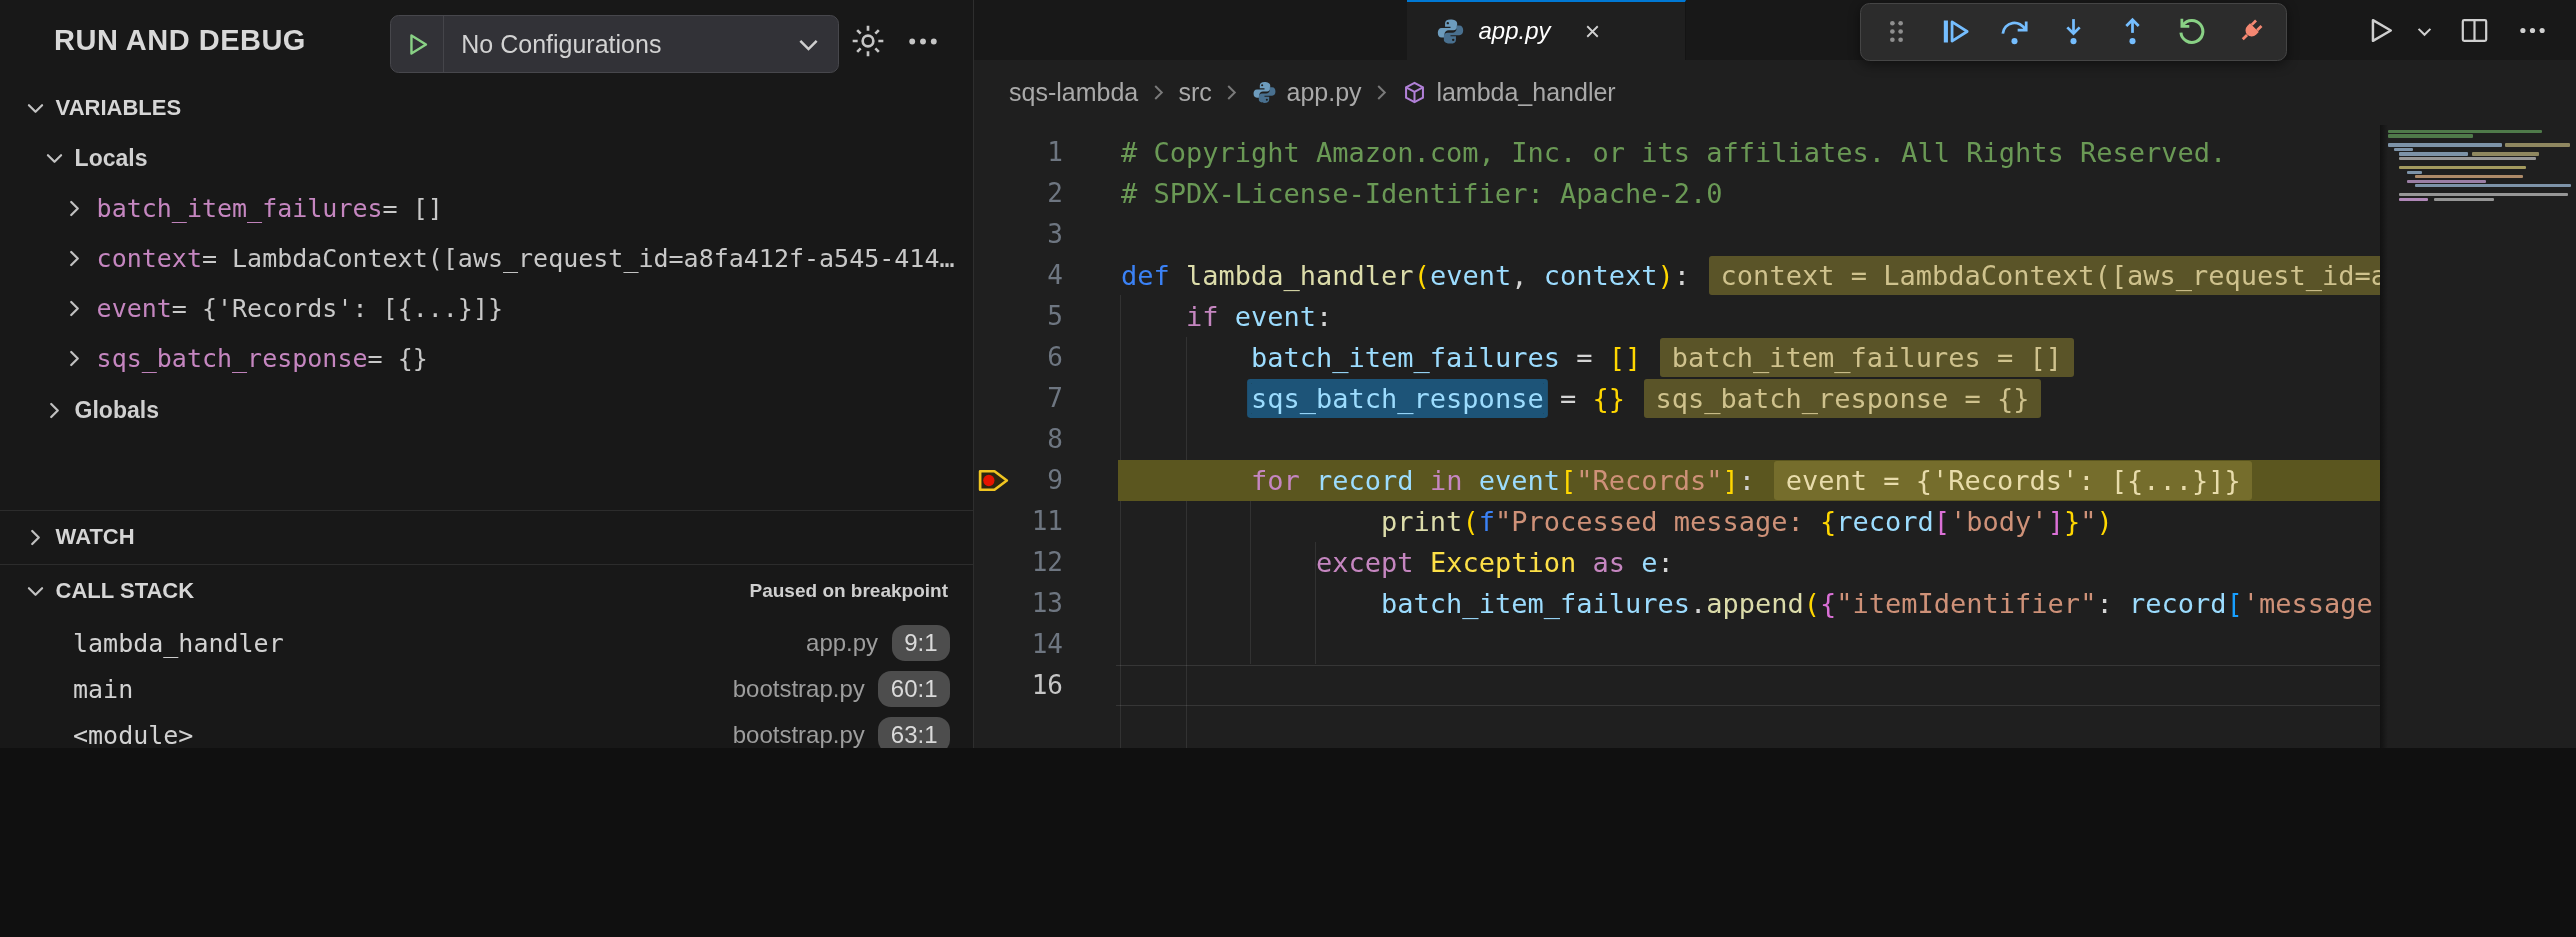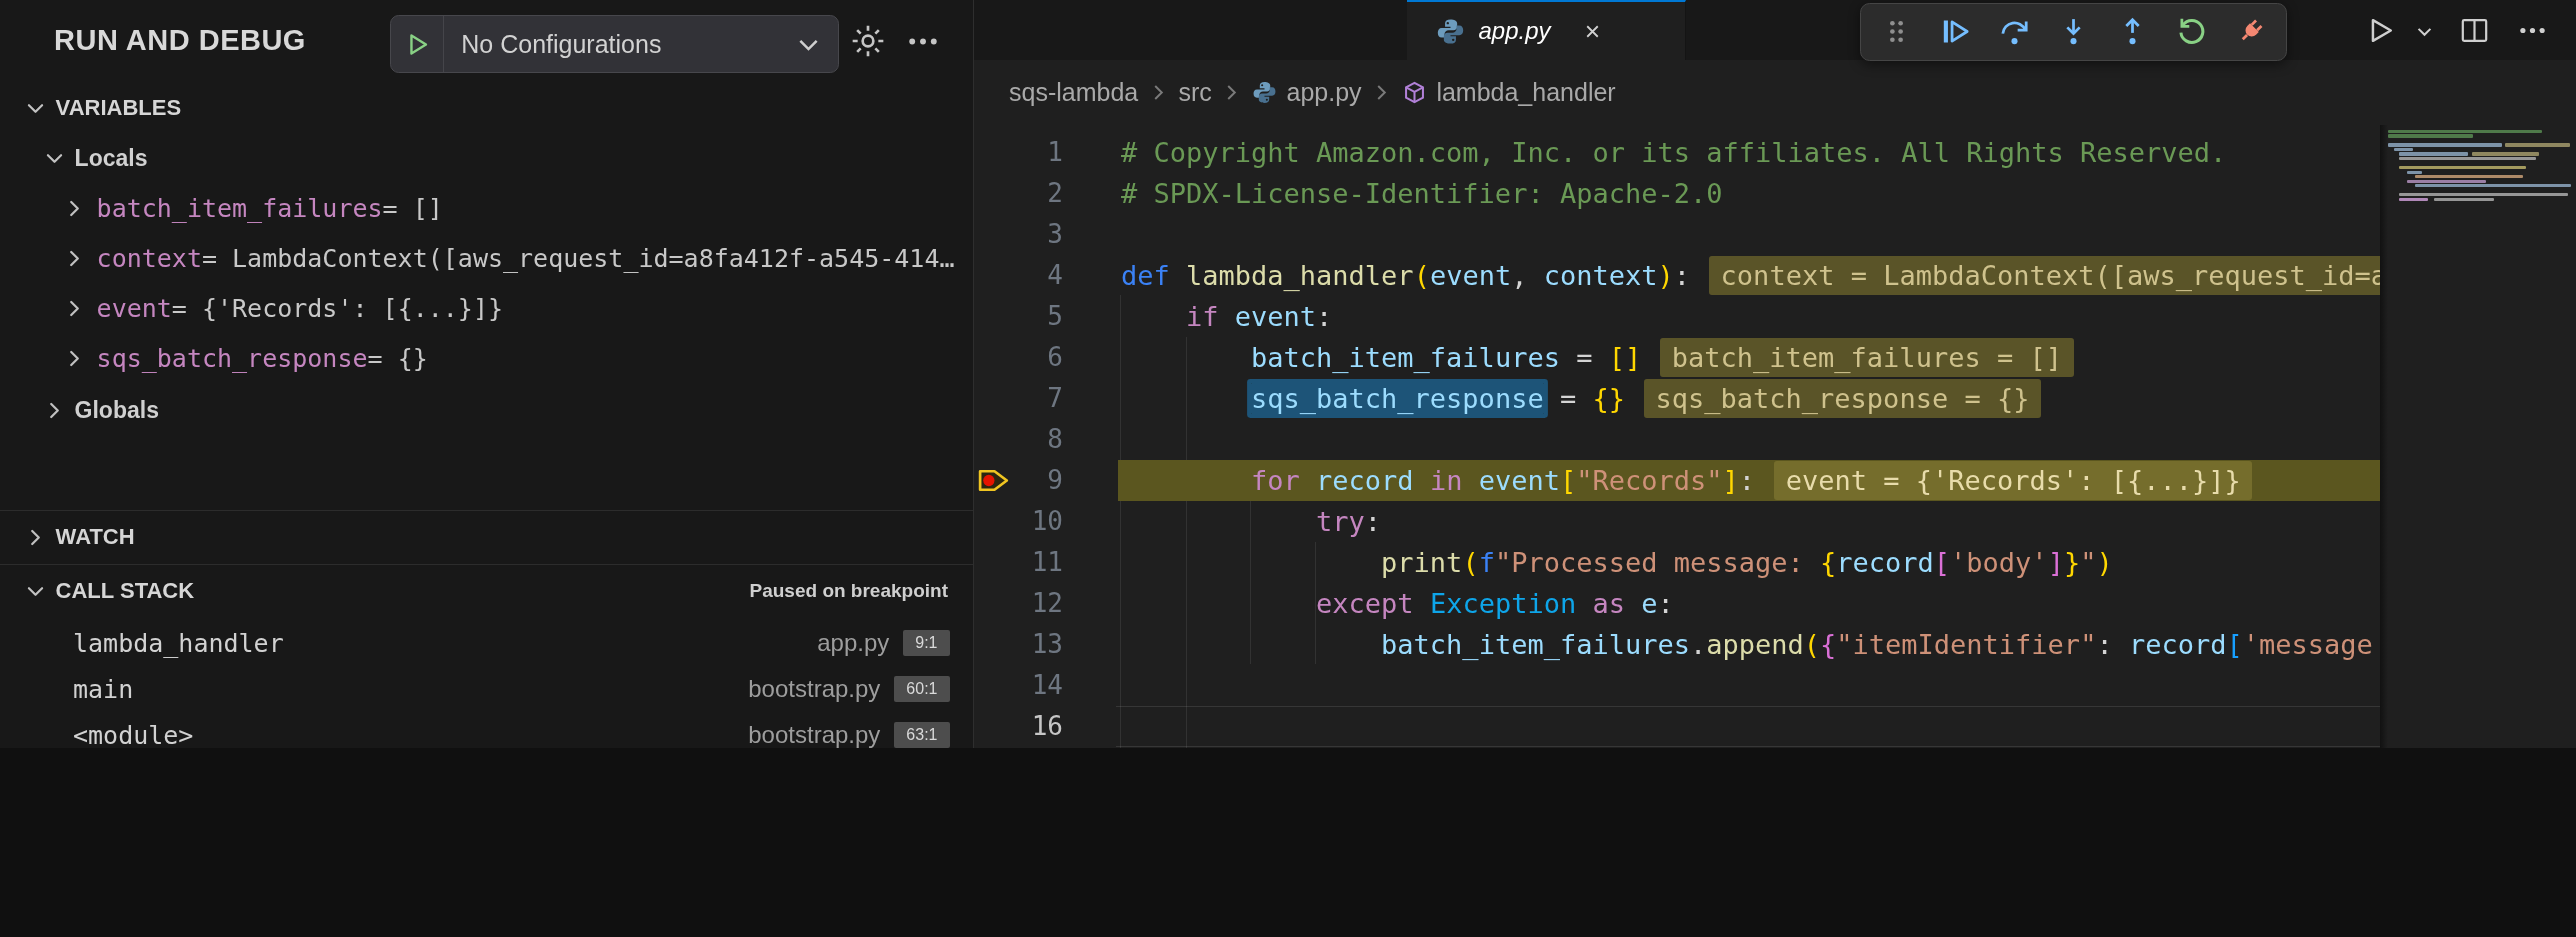--- a/index.html
+++ b/index.html
@@ -33,21 +33,21 @@
   .var-row{height:50px;display:flex;align-items:center;padding-left:64px;
            font-family:"DejaVu Sans Mono",monospace;font-size:25px;white-space:nowrap;overflow:hidden;}
   .var-row .chev{margin-right:11.6px;}
   .var-name{color:#c586c0;}
   .var-value{color:#c8c8c8;}
   .divider{position:absolute;left:0;right:0;height:1px;background:#2c2c2c;}
   .cs-list{position:absolute;left:0;right:0;top:620px;}
   .frame-row{height:46px;display:flex;align-items:center;padding:0 23px 0 73px;cursor:pointer;}
   .frame-fn{font-family:"DejaVu Sans Mono",monospace;font-size:25px;color:#d2d2d2;flex:1;white-space:nowrap;overflow:hidden;}
   .frame-file{color:#9d9d9d;font-size:24px;margin-right:13.5px;white-space:nowrap;}
-  .badge{background:#4d4d4d;color:#dadada;font-size:16px;padding:3.9px 12.5px;border-radius:2px;white-space:nowrap;}
+  .badge{background:#4d4d4d;color:#dadada;font-size:24px;padding:3.9px 12.5px;border-radius:13px;white-space:nowrap;}
 
   
   .editor{position:absolute;left:974px;top:0;right:0;bottom:0;background:#1f1f1f;}
   .tabbar{position:absolute;left:0;top:0;right:0;height:60px;background:#181818;}
   .tab{position:absolute;top:0;height:60px;display:flex;align-items:center;box-sizing:border-box;cursor:pointer;
        background:#1e1e1e;border-right:1px solid #141414;padding-left:29px;}
   .tab .tab-icon{width:29px;height:29px;margin-right:13.5px;flex:none;}
   .tab .tab-icon svg{width:100%;height:100%;display:block;}
   .tab-label{font-size:24px;color:#a8a8a8;white-space:nowrap;}
   .tab.active{background:#1f1f1f;border-top:2.9px solid #0078d4;}
@@ -84,21 +84,21 @@
       background:rgba(220,220,220,.12);}
   .code-line.cursor::before{top:0;} .code-line.cursor::after{bottom:0;}
   .ln{position:absolute;left:0;top:0;width:89px;text-align:right;font-family:"DejaVu Sans Mono",monospace;
       font-size:26px;line-height:41px;color:#6e7681;cursor:pointer;}
   .code-line.cursor .ln{color:#c6c6c6;}
   .bp{position:absolute;left:1.9px;top:3.9px;width:37px;height:33px;}
   .bp svg{width:100%;height:100%;display:block;}
   .line-text{position:absolute;left:147px;top:0;line-height:41px;font-family:"DejaVu Sans Mono",monospace;
              font-size:27px;color:#d4d4d4;}
   .tk-cmt{color:#6a9955;} .tk-kw{color:#c586c0;} .tk-def{color:#3b82f6;} .tk-fn{color:#dcdcaa;}
-  .tk-var{color:#9cdcfe;} .tk-str{color:#ce9178;} .tk-cls{color:#0ea5e9;} .tk-pln{color:#d4d4d4;}
+  .tk-var{color:#9cdcfe;} .tk-str{color:#ce9178;} .tk-cls{color:#fde047;} .tk-pln{color:#d4d4d4;}
   .tk-b1{color:#ffd700;} .tk-b2{color:#da70d6;} .tk-b3{color:#179fff;}
   .hl-blue{background:#1d5478;box-shadow:0 0 0 3.9px #1d5478;border-radius:1px;}
   .hl-grey{background:#505356;box-shadow:0 0 0 4.8px #505356;border-radius:1px;}
   .hint{background:#5a5428;color:#cfc28d;padding:3.9px 11.6px 4.8px;margin-left:19px;border-radius:2.9px;}
   .code-line.current .hint{background:#756d2c;color:#e8dcab;}
 
   .minimap{position:absolute;left:1406px;top:125px;width:195px;bottom:0;background:#1f1f1f;cursor:pointer;}
   .minimap::before{content:'';position:absolute;left:0;top:0;bottom:0;width:7.7px;
                    background:linear-gradient(90deg,rgba(0,0,0,.45),rgba(0,0,0,0));}
   .mm-bar{position:absolute;height:3.4px;border-radius:1px;}
@@ -390,21 +390,20 @@
           <div class="code-line"><span class="ln">3</span><span class="line-text"></span></div>
           <div class="code-line"><span class="ln">4</span><span class="line-text"><span class="tk-def">def</span><span class="tk-pln"> </span><span class="tk-fn">lambda_handler</span><span class="tk-b1">(</span><span class="tk-var">event</span><span class="tk-pln">, </span><span class="tk-var">context</span><span class="tk-b1">)</span><span class="tk-pln">:</span><span class="hint">context = LambdaContext([aws_request_id=a</span></span></div>
           <div class="code-line"><span class="ln">5</span><span class="line-text"><span class="tk-pln">    </span><span class="tk-kw">if</span><span class="tk-pln"> </span><span class="tk-var">event</span><span class="tk-pln">:</span></span></div>
           <div class="code-line"><span class="ln">6</span><span class="line-text"><span class="tk-pln">        </span><span class="tk-var">batch_item_failures</span><span class="tk-pln"> = </span><span class="tk-b1">[]</span><span class="hint">batch_item_failures = []</span></span></div>
           <div class="code-line"><span class="ln">7</span><span class="line-text"><span class="tk-pln">        </span><span class="tk-var hl-blue">sqs_batch_response</span><span class="tk-pln"> = </span><span class="tk-b1">{}</span><span class="hint">sqs_batch_response = {}</span></span></div>
           <div class="code-line"><span class="ln">8</span><span class="line-text"></span></div>
           <div class="code-line current"><div class="line-bg"></div><span class="bp"><svg viewBox="0 0 36 32">
                 <path d="M4 7h14l12 9-12 9H4z" fill="#2b2611" stroke="#f0c521" stroke-width="2.6" stroke-linejoin="round"></path>
                 <circle cx="12.5" cy="16" r="5.5" fill="#e51400"></circle>
               </svg></span><span class="ln">9</span><span class="line-text"><span class="tk-pln">        </span><span class="tk-kw">for</span><span class="tk-pln"> </span><span class="tk-var">record</span><span class="tk-pln"> </span><span class="tk-kw">in</span><span class="tk-pln"> </span><span class="tk-var">event</span><span class="tk-b1">[</span><span class="tk-str">"Records"</span><span class="tk-b1">]</span><span class="tk-pln">:</span><span class="hint">event = {'Records': [{...}]}</span></span></div>
-          <div class="code-line"><span class="ln">10</span><span class="line-text"><span class="tk-pln">            </span><span class="tk-kw">try</span><span class="tk-pln">:</span></span></div>
           <div class="code-line"><span class="ln">11</span><span class="line-text"><span class="tk-pln">                </span><span class="tk-fn">print</span><span class="tk-b1">(</span><span class="tk-def">f</span><span class="tk-str">"Processed message: </span><span class="tk-b1">{</span><span class="tk-var">record</span><span class="tk-b2">[</span><span class="tk-str">'body'</span><span class="tk-b2">]</span><span class="tk-b1">}</span><span class="tk-str">"</span><span class="tk-b1">)</span></span></div>
           <div class="code-line"><span class="ln">12</span><span class="line-text"><span class="tk-pln">            </span><span class="tk-kw">except</span><span class="tk-pln"> </span><span class="tk-cls">Exception</span><span class="tk-pln"> </span><span class="tk-kw">as</span><span class="tk-pln"> </span><span class="tk-var">e</span><span class="tk-pln">:</span></span></div>
           <div class="code-line"><span class="ln">13</span><span class="line-text"><span class="tk-pln">                </span><span class="tk-var">batch_item_failures</span><span class="tk-pln">.</span><span class="tk-fn">append</span><span class="tk-b1">(</span><span class="tk-b2">{</span><span class="tk-str">"itemIdentifier"</span><span class="tk-pln">: </span><span class="tk-var">record</span><span class="tk-b3">[</span><span class="tk-str">'message</span></span></div>
           <div class="code-line"><span class="ln">14</span><span class="line-text"></span></div>
           <div class="code-line cursor"><span class="ln">16</span></div>
         </div>
     </div>
 
     <div class="minimap">
         <div class="mm-bar" style="left: 7.7px; top: 4.8px; width: 154px; background: rgb(79, 122, 74);"></div>

